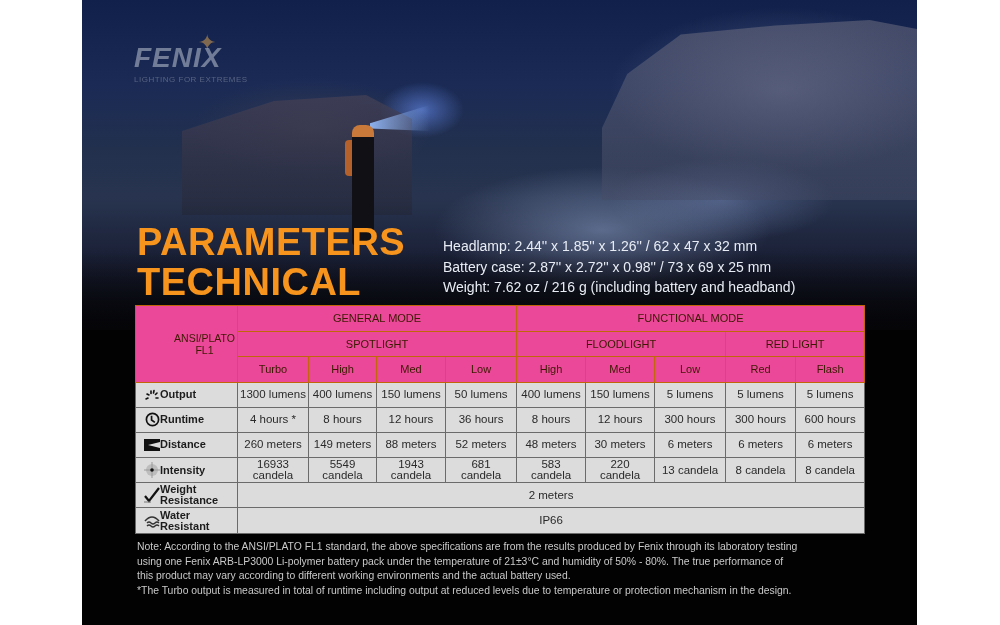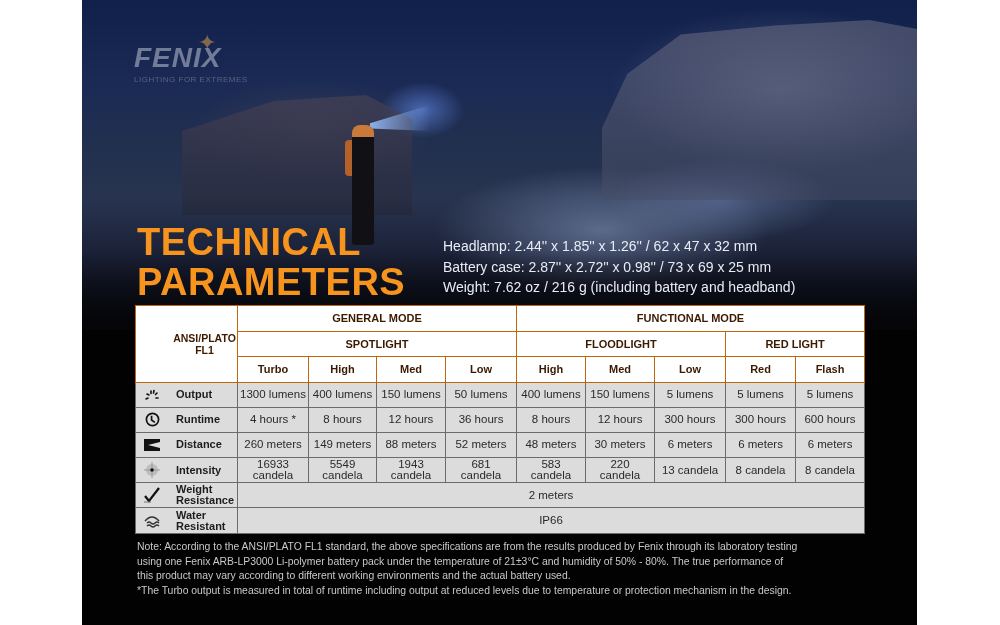--- a/index.html
+++ b/index.html
@@ -77,29 +77,29 @@
   
   .spec-table {
     position: absolute; left: 53px; top: 305px; width: 729px;
     border-collapse: collapse; table-layout: fixed;
   }
   .spec-table td, .spec-table th {
     border: 1px solid #6b6b6b; text-align: center; vertical-align: middle;
     font-size: 11.5px; color: #2a2a2a; padding: 0;
   }
   .spec-table th {
-    background: #ffffff; border-color: #c2660a; color: #3b1a00; font-weight: bold; font-size: 11px;
+    background: #ec4899; border-color: #c2660a; color: #3b1a00; font-weight: normal; font-size: 11px;
   }
   .spec-table .h1 th, .spec-table .h2 th, .spec-table .h3 th { height: 25.5px; }
   .spec-table .corner { font-size: 10.5px; padding-left: 36px; }
   .spec-table td { background: #dcdcdc; height: 25.2px; line-height: 11px; }
   .spec-table td.label {
     text-align: left; font-weight: bold; color: #1c1c1c; font-size: 11px; padding-left: 8px;
   }
-  .label-inner { display: flex; align-items: center; gap: 16px; }
+  .label-inner { display: flex; align-items: center; gap: 0; }
   .label-inner .ico { width: 16px; height: 16px; display: inline-flex; align-items: center; justify-content: center; flex: none; }
   .label-two { line-height: 11px; }
   .cell-two { line-height: 11px; }
 
   .notes {
     position: absolute; left: 55px; top: 540px; width: 740px; color: #c9c9c9; font-size: 10.4px;
     line-height: 14.6px;
   }
 </style>
 </head>
@@ -115,22 +115,22 @@
     <div class="ground-fade"></div>
   </div>
 
   <div class="logo">
     <span class="logo-star">✦</span>
     <span class="logo-word">FENIX</span>
     <span class="logo-tag">LIGHTING FOR EXTREMES</span>
   </div>
 
   <div class="title">
+    <div>PARAMETERS</div>
     <div>TECHNICAL</div>
-    <div>PARAMETERS</div>
   </div>
 
   <div class="dims">
     <div>Headlamp: 2.44'' x 1.85'' x 1.26'' / 62 x 47 x 32 mm</div>
     <div>Battery case: 2.87'' x 2.72'' x 0.98'' / 73 x 69 x 25 mm</div>
     <div>Weight: 7.62 oz / 216 g (including battery and headband)</div>
   </div>
 
   <table class="spec-table">
     <colgroup>

